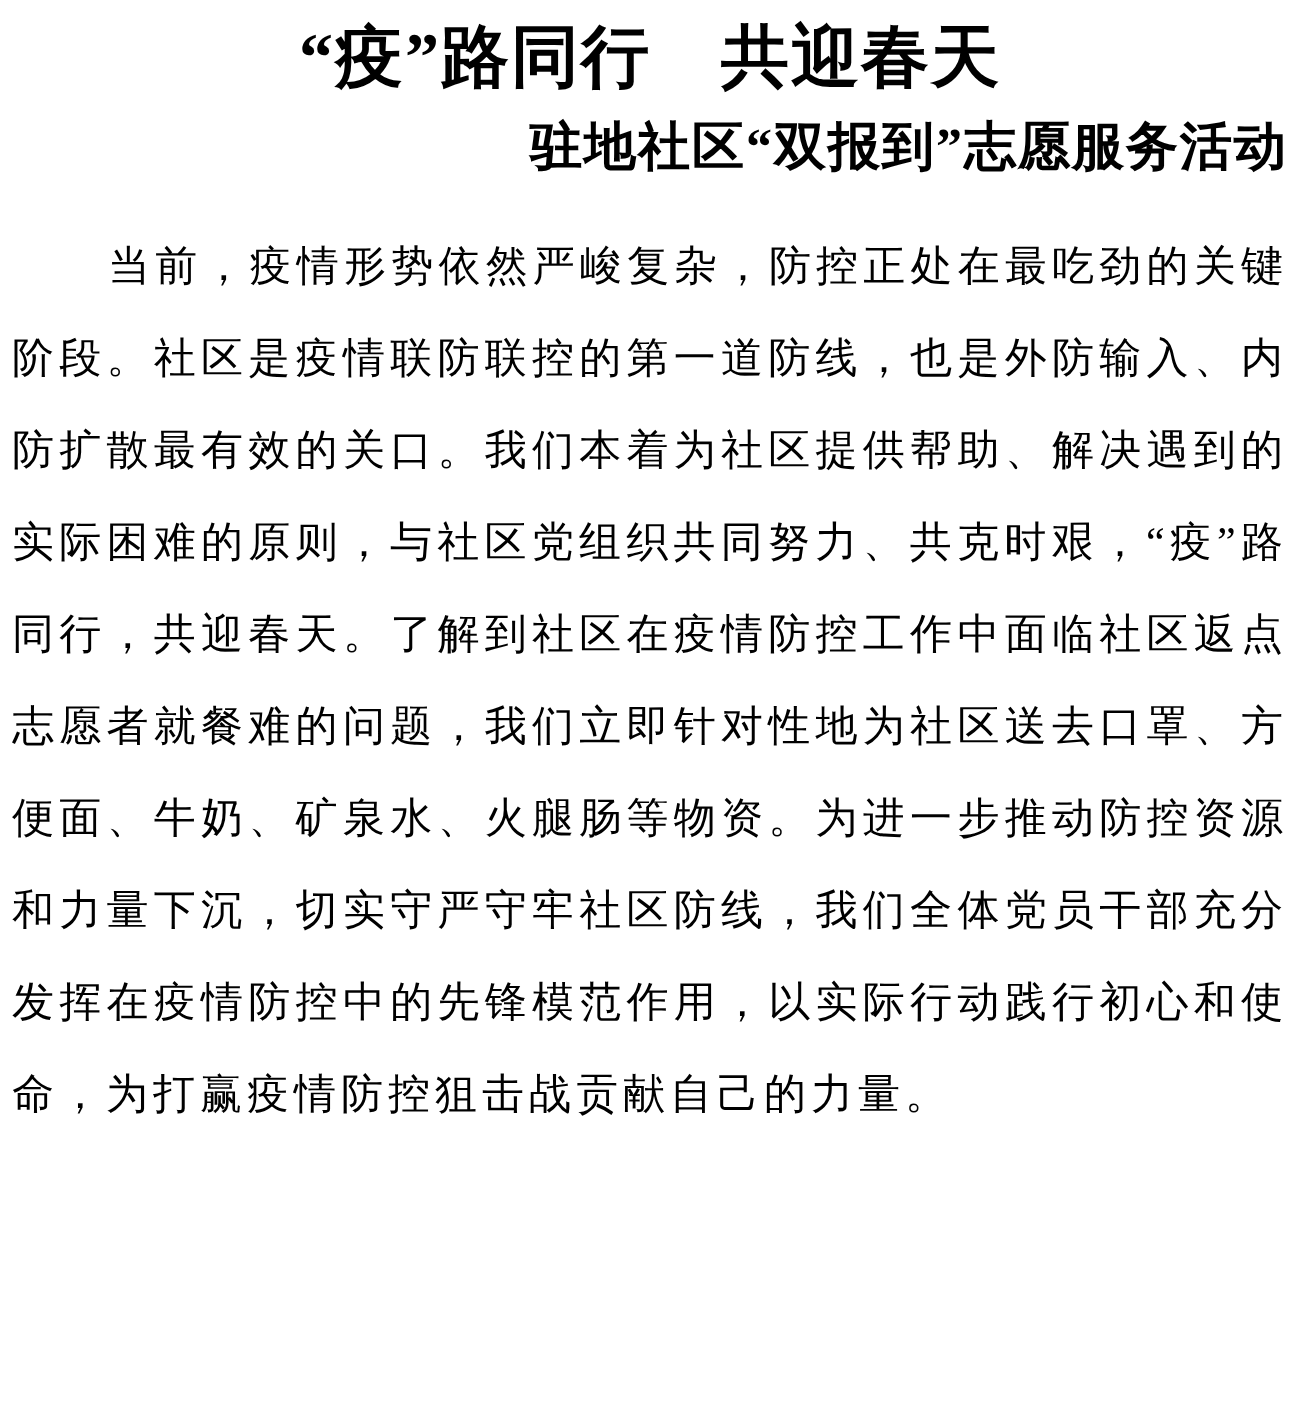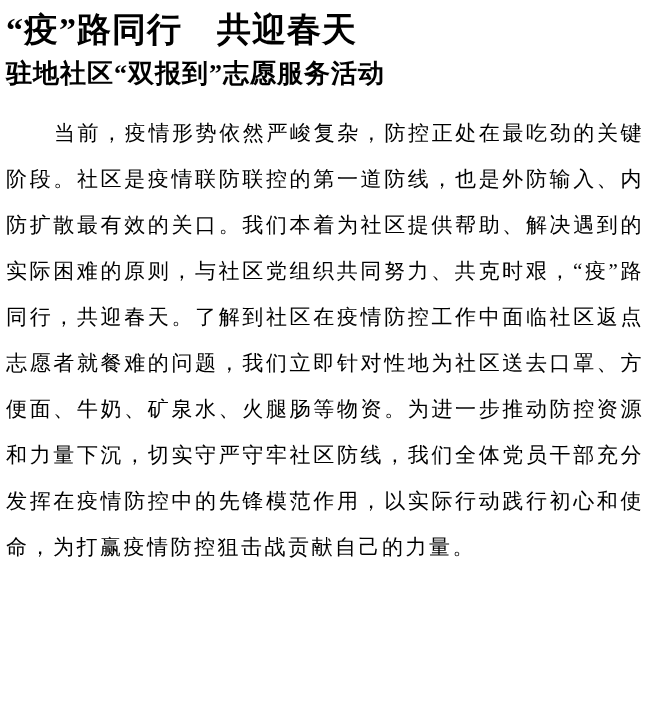--- a/index.html
+++ b/index.html
@@ -12,30 +12,30 @@
     height: 704px;
     box-sizing: border-box;
     background: #ffffff;
     color: #000000;
     padding: 10px 6px 0 6px;
     overflow: hidden;
     font-family: "Liberation Serif", "DejaVu Serif", serif;
   }
   .doc-title {
     margin: 0;
-    text-align: left;
+    text-align: center;
     font-size: 34px;
     line-height: 40px;
     font-weight: bold;
     letter-spacing: 1px;
     white-space: nowrap;
   }
   .doc-subtitle {
     margin: 8px 0 0 0;
-    text-align: left;
+    text-align: right;
     font-size: 26px;
     line-height: 32px;
     font-weight: bold;
     letter-spacing: 1px;
     white-space: nowrap;
   }
   .doc-body {
     margin-top: 20px;
   }
   .doc-body p {

